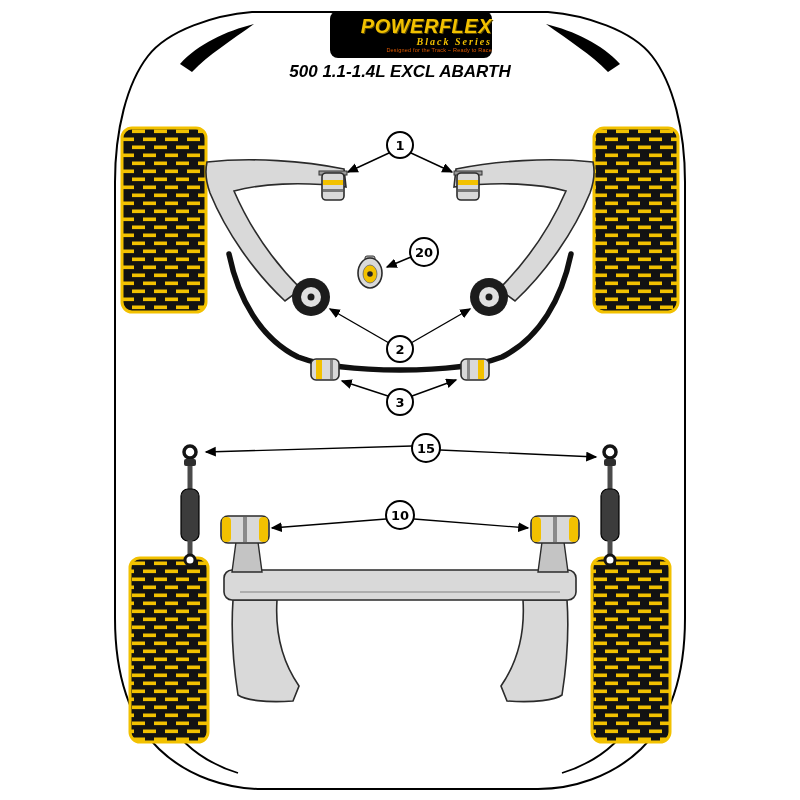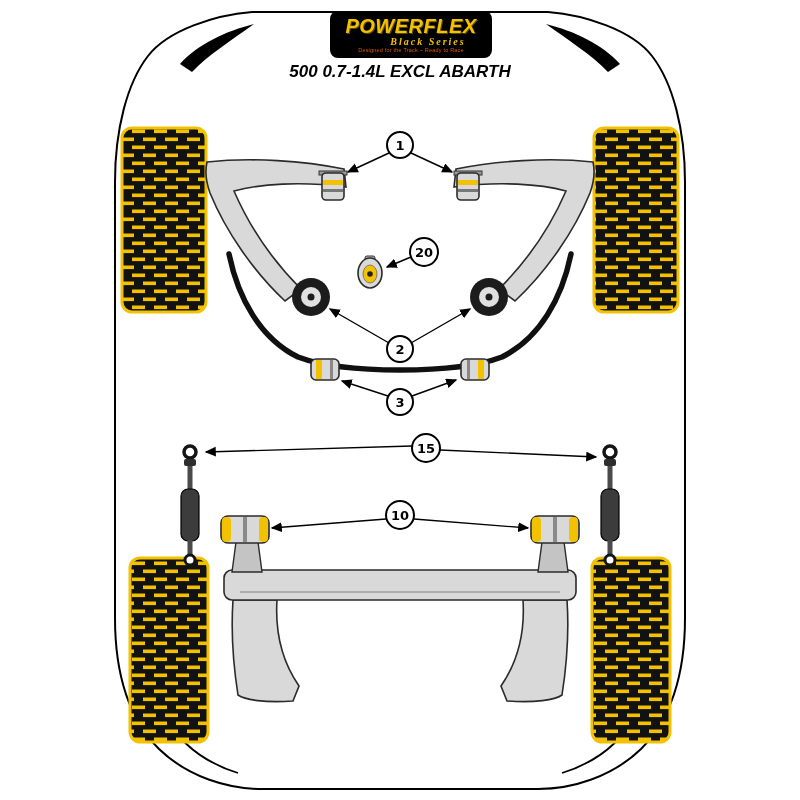--- a/index.html
+++ b/index.html
@@ -13,21 +13,21 @@
   .bar{fill:none;stroke:#101010;stroke-width:5.5;stroke-linecap:round;}
   .thin{fill:none;stroke:#000;stroke-width:1.8;}
   .arrow{stroke:#000;stroke-width:1.4;}
   .callout-circle{fill:#fff;stroke:#000;stroke-width:2;}
   .co-num{font:700 13px "DejaVu Sans",sans-serif;fill:#000;}
   .tire-outline{fill:none;stroke:var(--brand-yellow);stroke-width:3;}
 
   
   .logo{position:absolute;left:330px;top:11px;width:162px;height:47px;background:#000;
         border-radius:8px;text-align:center;display:flex;flex-direction:column;
-        justify-content:center;gap:1px;}
+        justify-content:center;gap:1px;align-items:flex-end;}
   .logo-title{font-style:italic;font-weight:800;font-size:20px;line-height:1;
         color:var(--brand-yellow);letter-spacing:.5px;text-shadow:1px 1px 0 #5c4a00;}
   .logo-series{font-family:"Liberation Serif",serif;font-style:italic;font-weight:700;
         font-size:10px;line-height:1;color:var(--brand-yellow);letter-spacing:2px;padding-left:34px;}
   .logo-tagline{font-size:5.5px;line-height:1;color:var(--tagline-red);letter-spacing:.2px;}
   .fitment-title{position:absolute;left:0;top:62px;width:800px;text-align:center;
         font-style:italic;font-weight:700;font-size:17px;color:#000;letter-spacing:0;}
 </style>
 </head>
 <body>
@@ -206,15 +206,15 @@
   </svg>
 
   
   <div class="logo">
     <div class="logo-title">POWERFLEX</div>
     <div class="logo-series">Black Series</div>
     <div class="logo-tagline">Designed for the Track ~ Ready to Race</div>
   </div>
 
   
-  <div class="fitment-title">500 0.7-1.4L EXCL ABARTH</div>
+  <div class="fitment-title">500 1.1-1.4L EXCL ABARTH</div>
 
 </div>
 
 </body></html>

